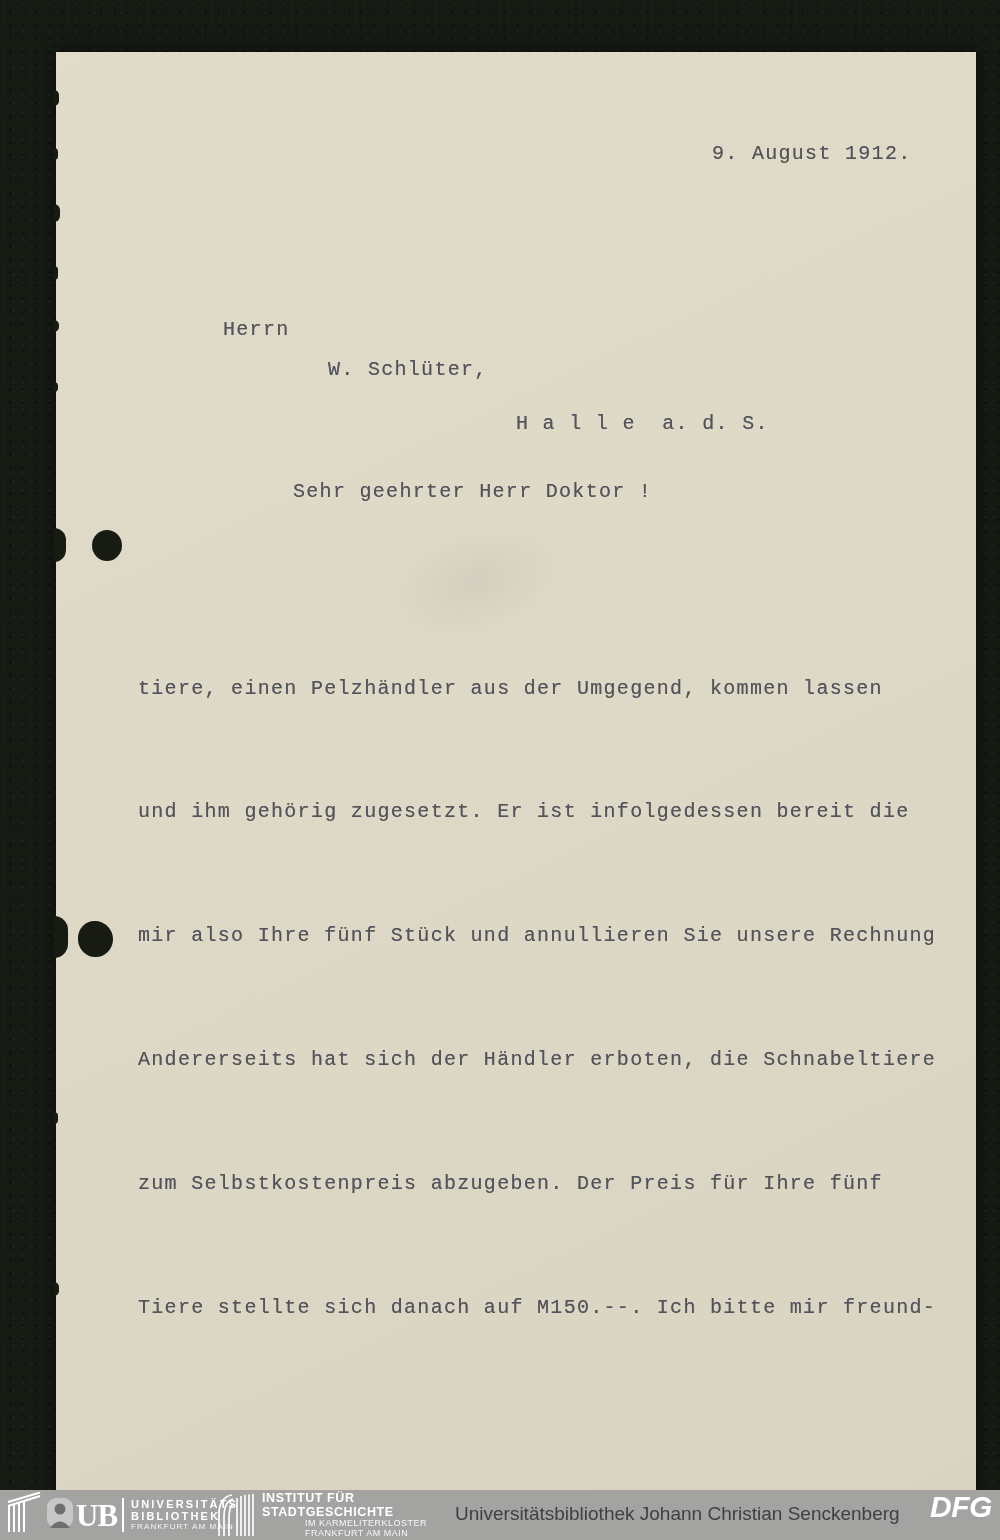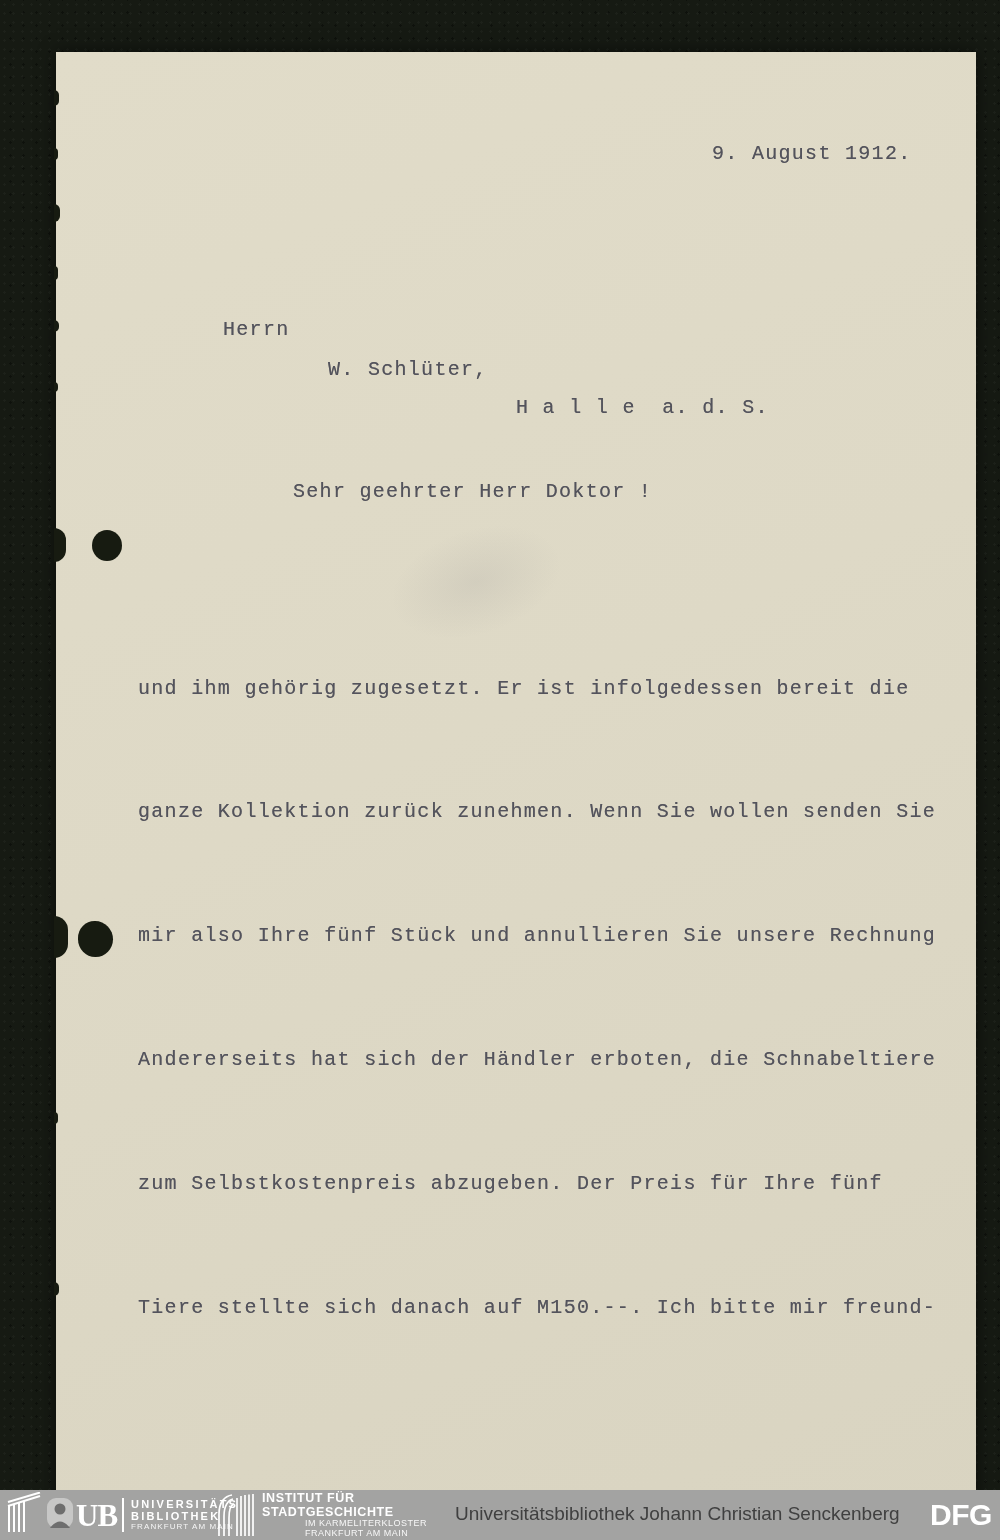--- a/index.html
+++ b/index.html
@@ -21,21 +21,21 @@
   }
   .tw{
     position:absolute;white-space:pre;
     font-family:"Liberation Mono","DejaVu Sans Mono",monospace;
     font-size:20px;letter-spacing:1.3px;color:#53535c;
     text-shadow:0 0.3px 0.6px rgba(62,62,74,0.55);
   }
   .date-line{left:656px;top:90px;}
   .addr-herrn{left:167px;top:266px;}
   .addr-name{left:272px;top:306px;}
-  .addr-city{left:460px;top:344px;}
+  .addr-city{left:460px;top:360px;}
   .greeting{left:237px;top:428px;}
   .body-block{left:82px;top:533px;width:836px;line-height:41.3px;}
   .body-block .line{white-space:pre;}
   .line.indent{padding-left:219px;}
   
   .hole{position:absolute;background:#171b11;border-radius:50%;}
   .hole-1{left:36px;top:478px;width:30px;height:31px;}
   .hole-2{left:22px;top:869px;width:35px;height:36px;border-radius:48% 52% 50% 50%;}
   .notch{position:absolute;left:-2px;background:#171b11;}
   .notch-1{top:476px;width:12px;height:34px;border-radius:0 17px 17px 0;}
@@ -55,43 +55,43 @@
   .ub-abbrev{font-family:"Liberation Serif",serif;font-weight:bold;font-size:31px;letter-spacing:-1px;margin:0 5px 0 2px;line-height:1;}
   .ub-divider{width:2px;height:34px;background:#ffffff;margin-right:7px;}
   .ub-text{display:flex;flex-direction:column;justify-content:center;line-height:1.12;}
   .ub-l12{font-size:11px;font-weight:bold;letter-spacing:2.2px;}
   .ub-l3{font-size:8px;letter-spacing:1.1px;opacity:0.9;margin-top:1px;}
   .inst-group{position:absolute;left:216px;top:3px;height:45px;display:flex;align-items:center;}
   .inst-text{display:flex;flex-direction:column;justify-content:center;line-height:1.1;margin-left:8px;}
   .inst-l12{font-size:12.5px;font-weight:bold;letter-spacing:0.6px;}
   .inst-l34{font-size:9px;letter-spacing:0.5px;opacity:0.92;margin-left:43px;}
   .center-text{position:absolute;left:455px;top:13px;font-size:19px;color:#404040;}
-  .dfg{position:absolute;left:930px;top:8px;font-size:30px;font-weight:800;letter-spacing:-0.5px;color:#ffffff;}
+  .dfg{position:absolute;left:930px;top:0;font-size:30px;font-weight:800;letter-spacing:-0.5px;color:#ffffff;font-style:italic;}
   .emblem-box{margin-left:2px;}
 </style>
 </head>
 <body>
 
 <div class="stage">
 
   <div class="paper">
 
     <div class="smudge"></div>
 
     <div class="tw date-line">9. August 1912.</div>
 
     <div class="tw addr-herrn">Herrn</div>
     <div class="tw addr-name">W. Schlüter,</div>
     <div class="tw addr-city">H a l l e  a. d. S.</div>
 
     <div class="tw greeting">Sehr geehrter Herr Doktor !</div>
 
     <div class="tw body-block">
+      <div class="line">tiere, einen Pelzhändler aus der Umgegend, kommen lassen</div>
       <div class="line">und ihm gehörig zugesetzt. Er ist infolgedessen bereit die</div>
-      <div class="line">ganze Kollektion zurück zunehmen. Wenn Sie wollen senden Sie</div>
       <div class="line">mir also Ihre fünf Stück und annullieren Sie unsere Rechnung</div>
       <div class="line">Andererseits hat sich der Händler erboten, die Schnabeltiere</div>
       <div class="line">zum Selbstkostenpreis abzugeben. Der Preis für Ihre fünf</div>
       <div class="line">Tiere stellte sich danach auf M150.--. Ich bitte mir freund-</div>
       
       
       
       
       
       

